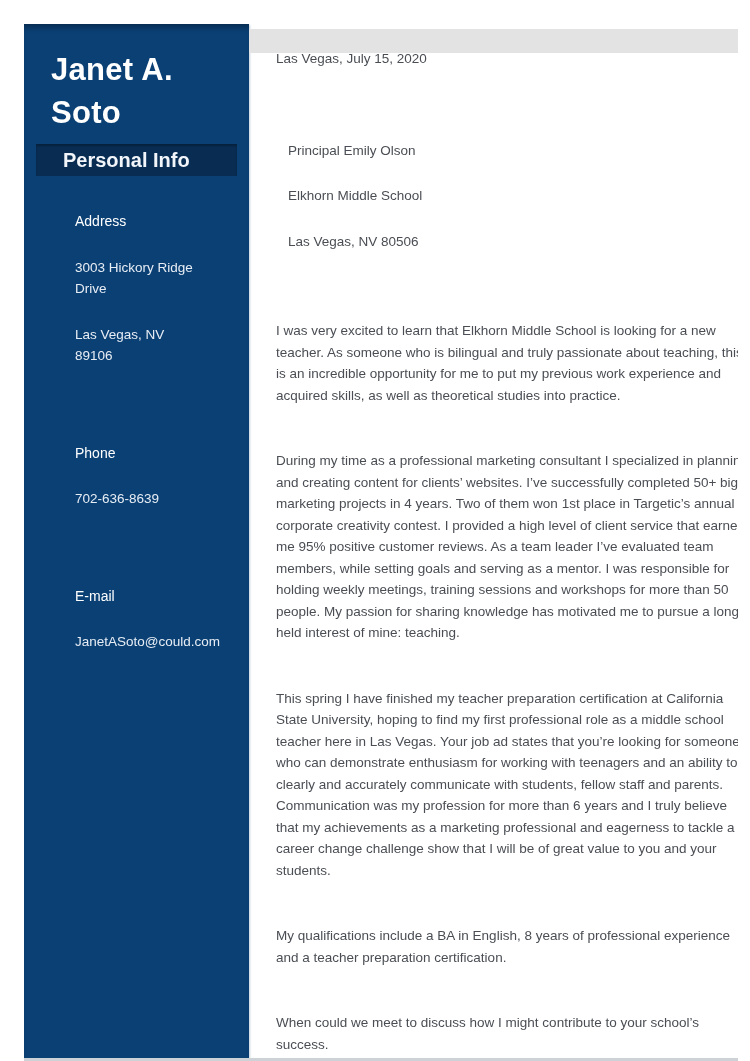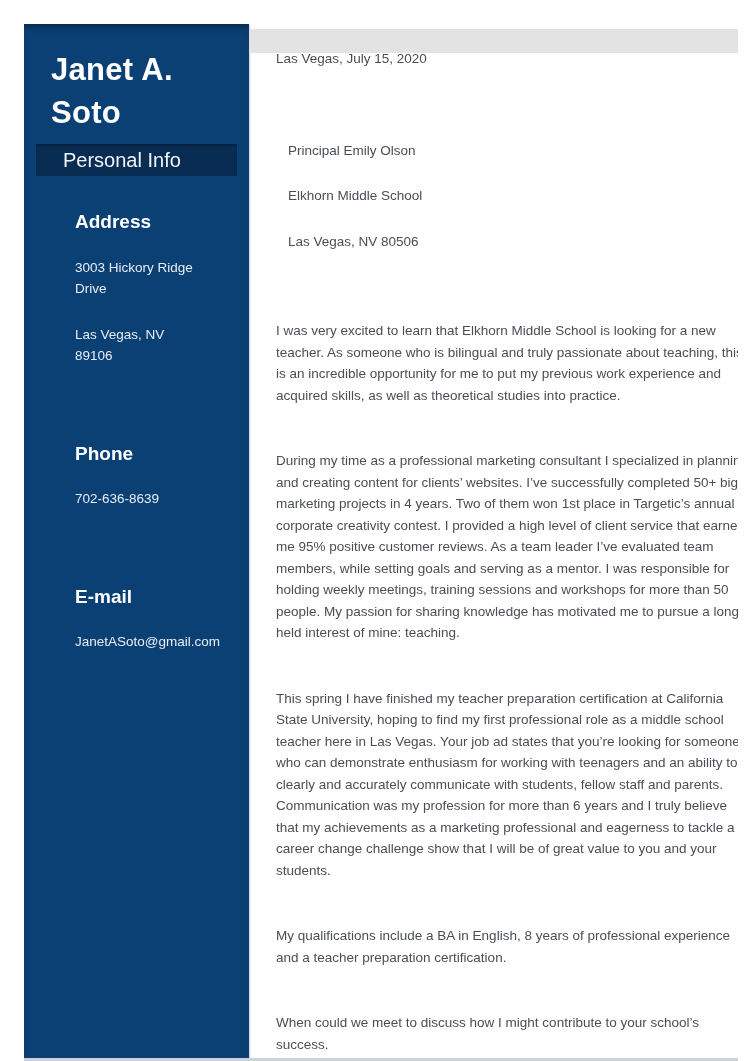--- a/index.html
+++ b/index.html
@@ -22,28 +22,28 @@
   .name {
     font-size:31px; line-height:43px; font-weight:bold;
     color:#ffffff;
     padding:12px 15px 0 15px;
     letter-spacing:0.3px;
   }
   .section-head {
     margin-top:10px;
     background:#082c52;
     padding:5px 15px;
-    font-size:20px; line-height:22px; font-weight:normal;
+    font-size:20px; line-height:22px; font-weight:bold;
     color:#f2f5f9;
     box-shadow: inset 0 2px 2px rgba(0,0,0,0.25);
   }
   .fields { padding:11px 15px 0 15px; }
   .field + .field { margin-top:28px; }
   .field-label {
-    font-size:19px; line-height:21.5px; font-weight:bold; color:#ffffff;
+    font-size:14px; line-height:21.5px; font-weight:normal; color:#ffffff;
   }
   .field-line {
     font-size:13.5px; line-height:21.5px; color:#e7edf4;
   }
   
   .main {
     position:absolute; left:225px; right:0; top:0; bottom:0;
     padding:12px 14px 0 15px;
     font-size:13.5px; line-height:21.5px;
     color:#4a4e54;
@@ -75,21 +75,21 @@
         <div class="field-label">Address</div>
         <div class="field-line">3003 Hickory Ridge Drive</div>
         <div class="field-line">Las Vegas, NV 89106</div>
       </div>
       <div class="field">
         <div class="field-label">Phone</div>
         <div class="field-line">702-636-8639</div>
       </div>
       <div class="field">
         <div class="field-label">E-mail</div>
-        <div class="field-line">JanetASoto@gmail.com</div>
+        <div class="field-line">JanetASoto@could.com</div>
       </div>
       <div class="field">
       </div>
     </div>
   </aside>
 
   <main class="main">
     <p class="date-line">Las Vegas, July 15, 2020</p>
 
     <div class="recipient">

